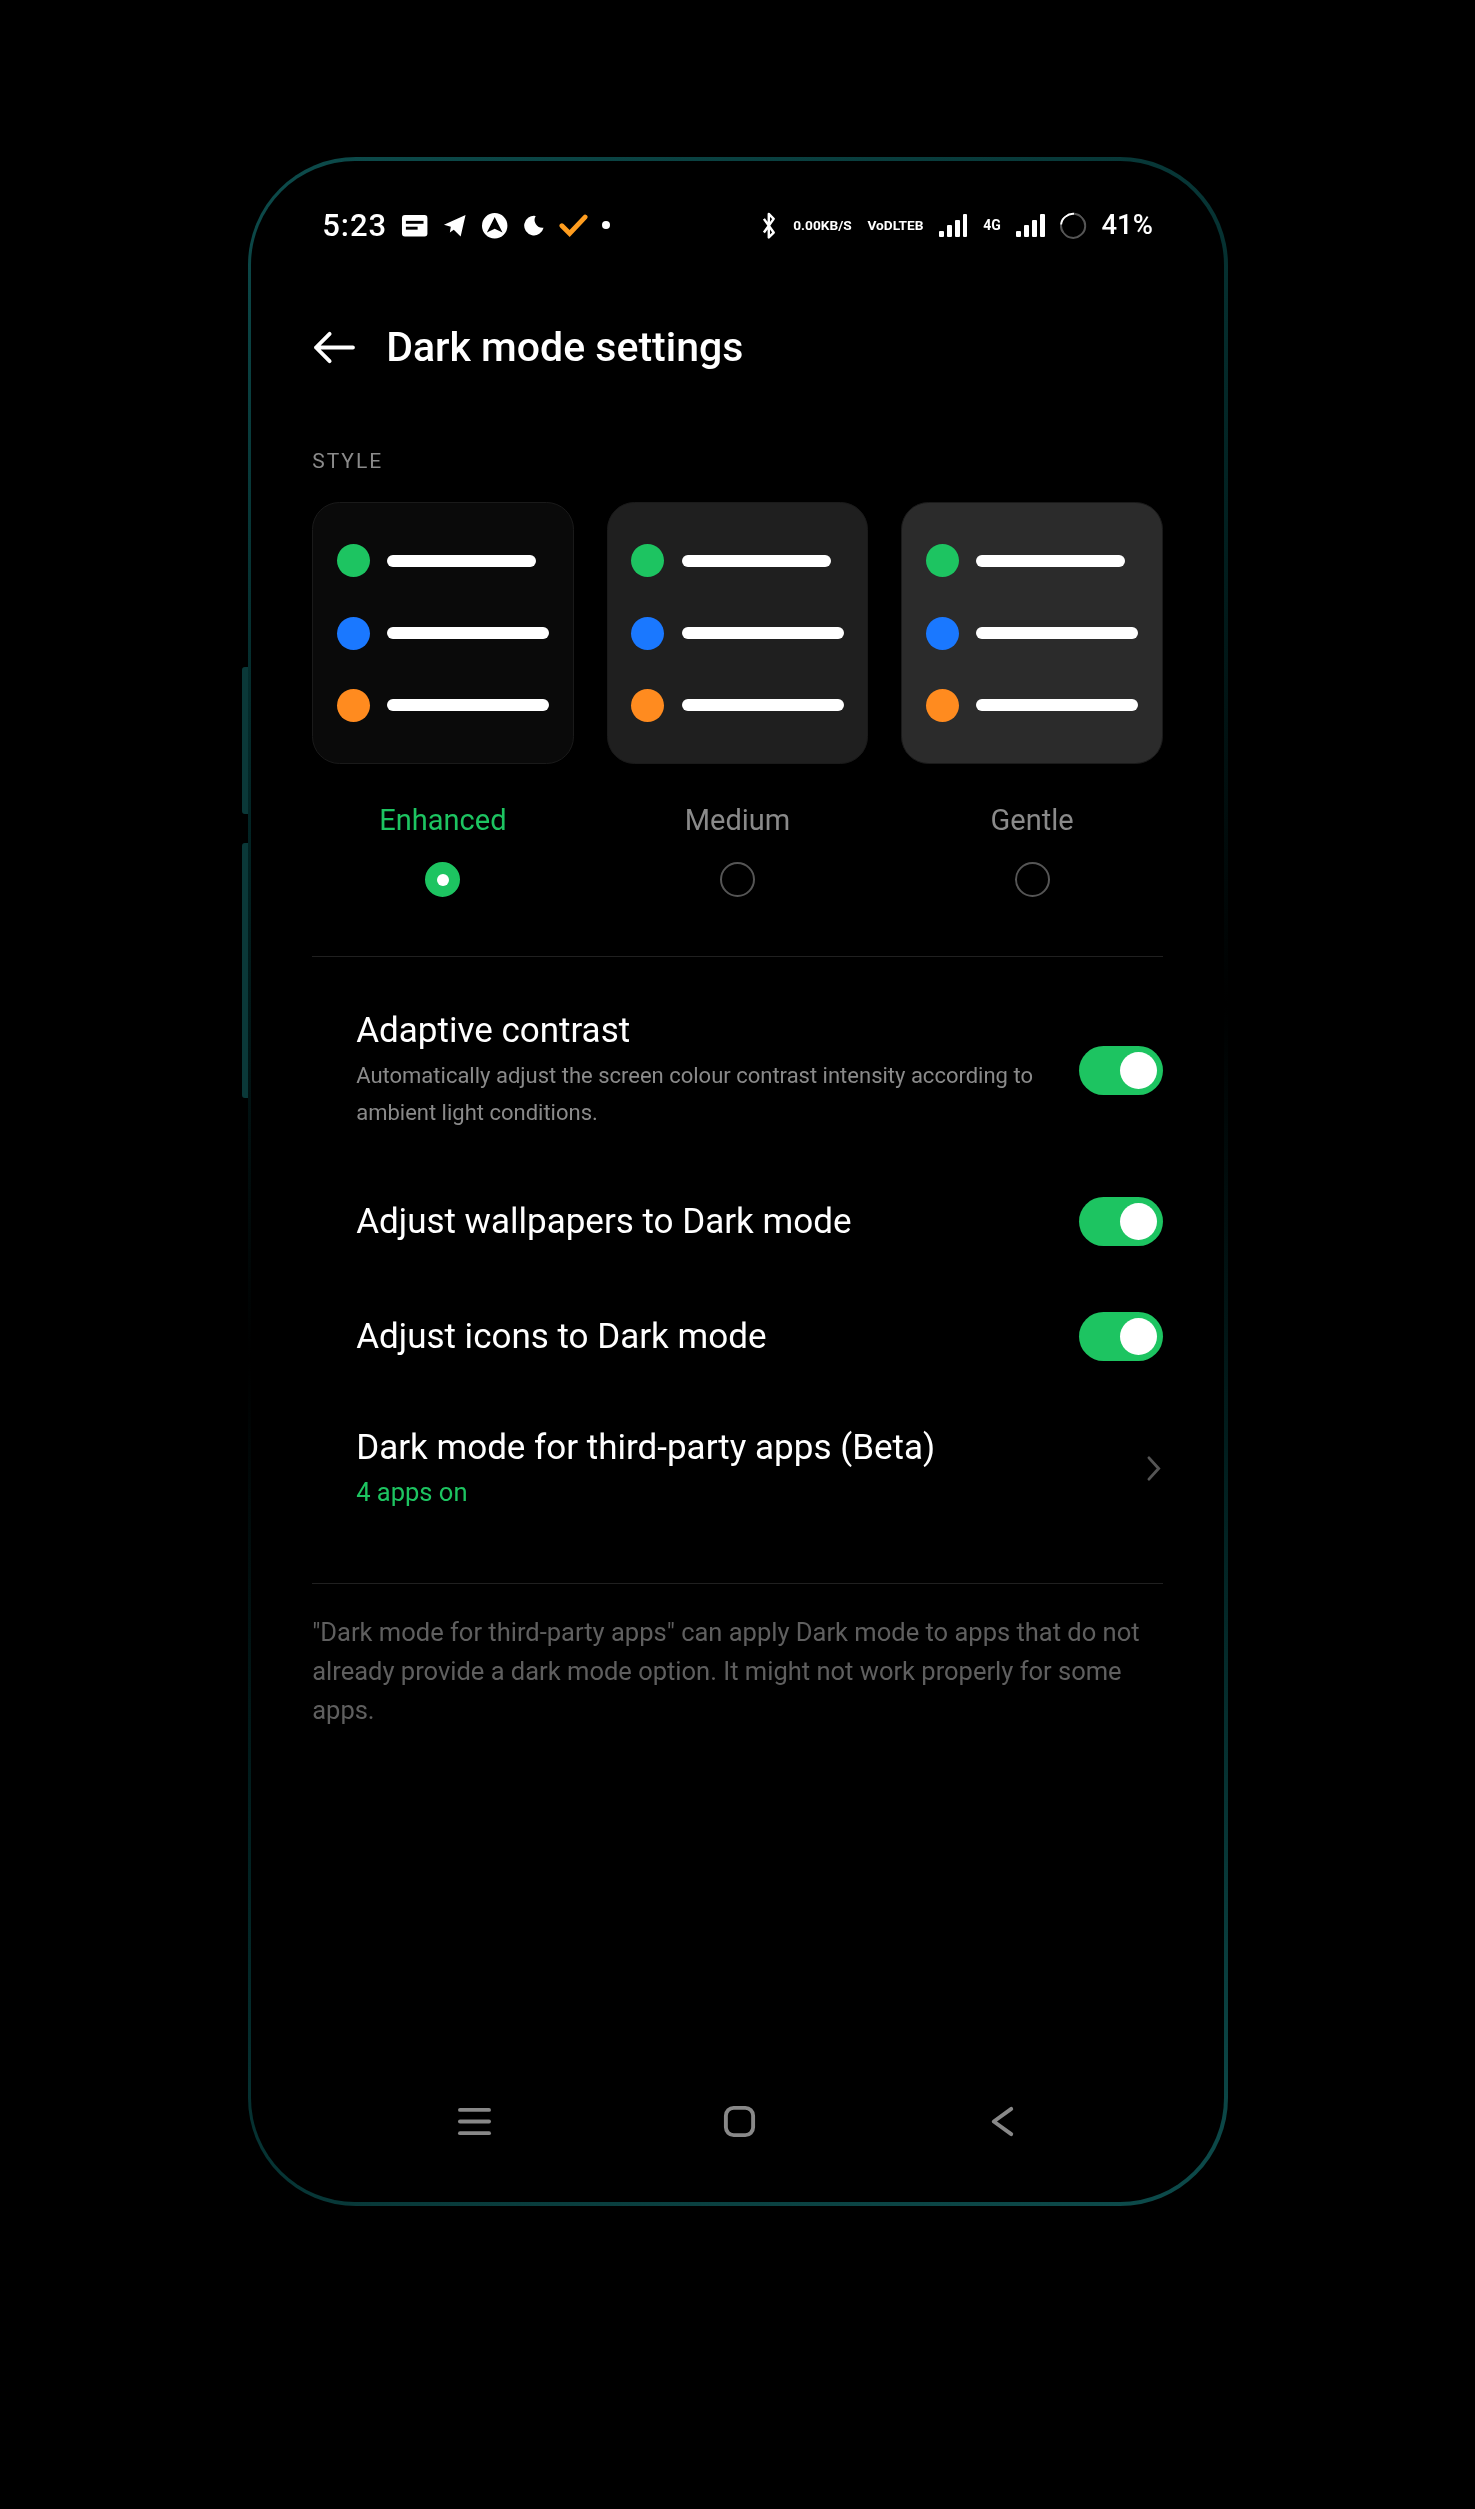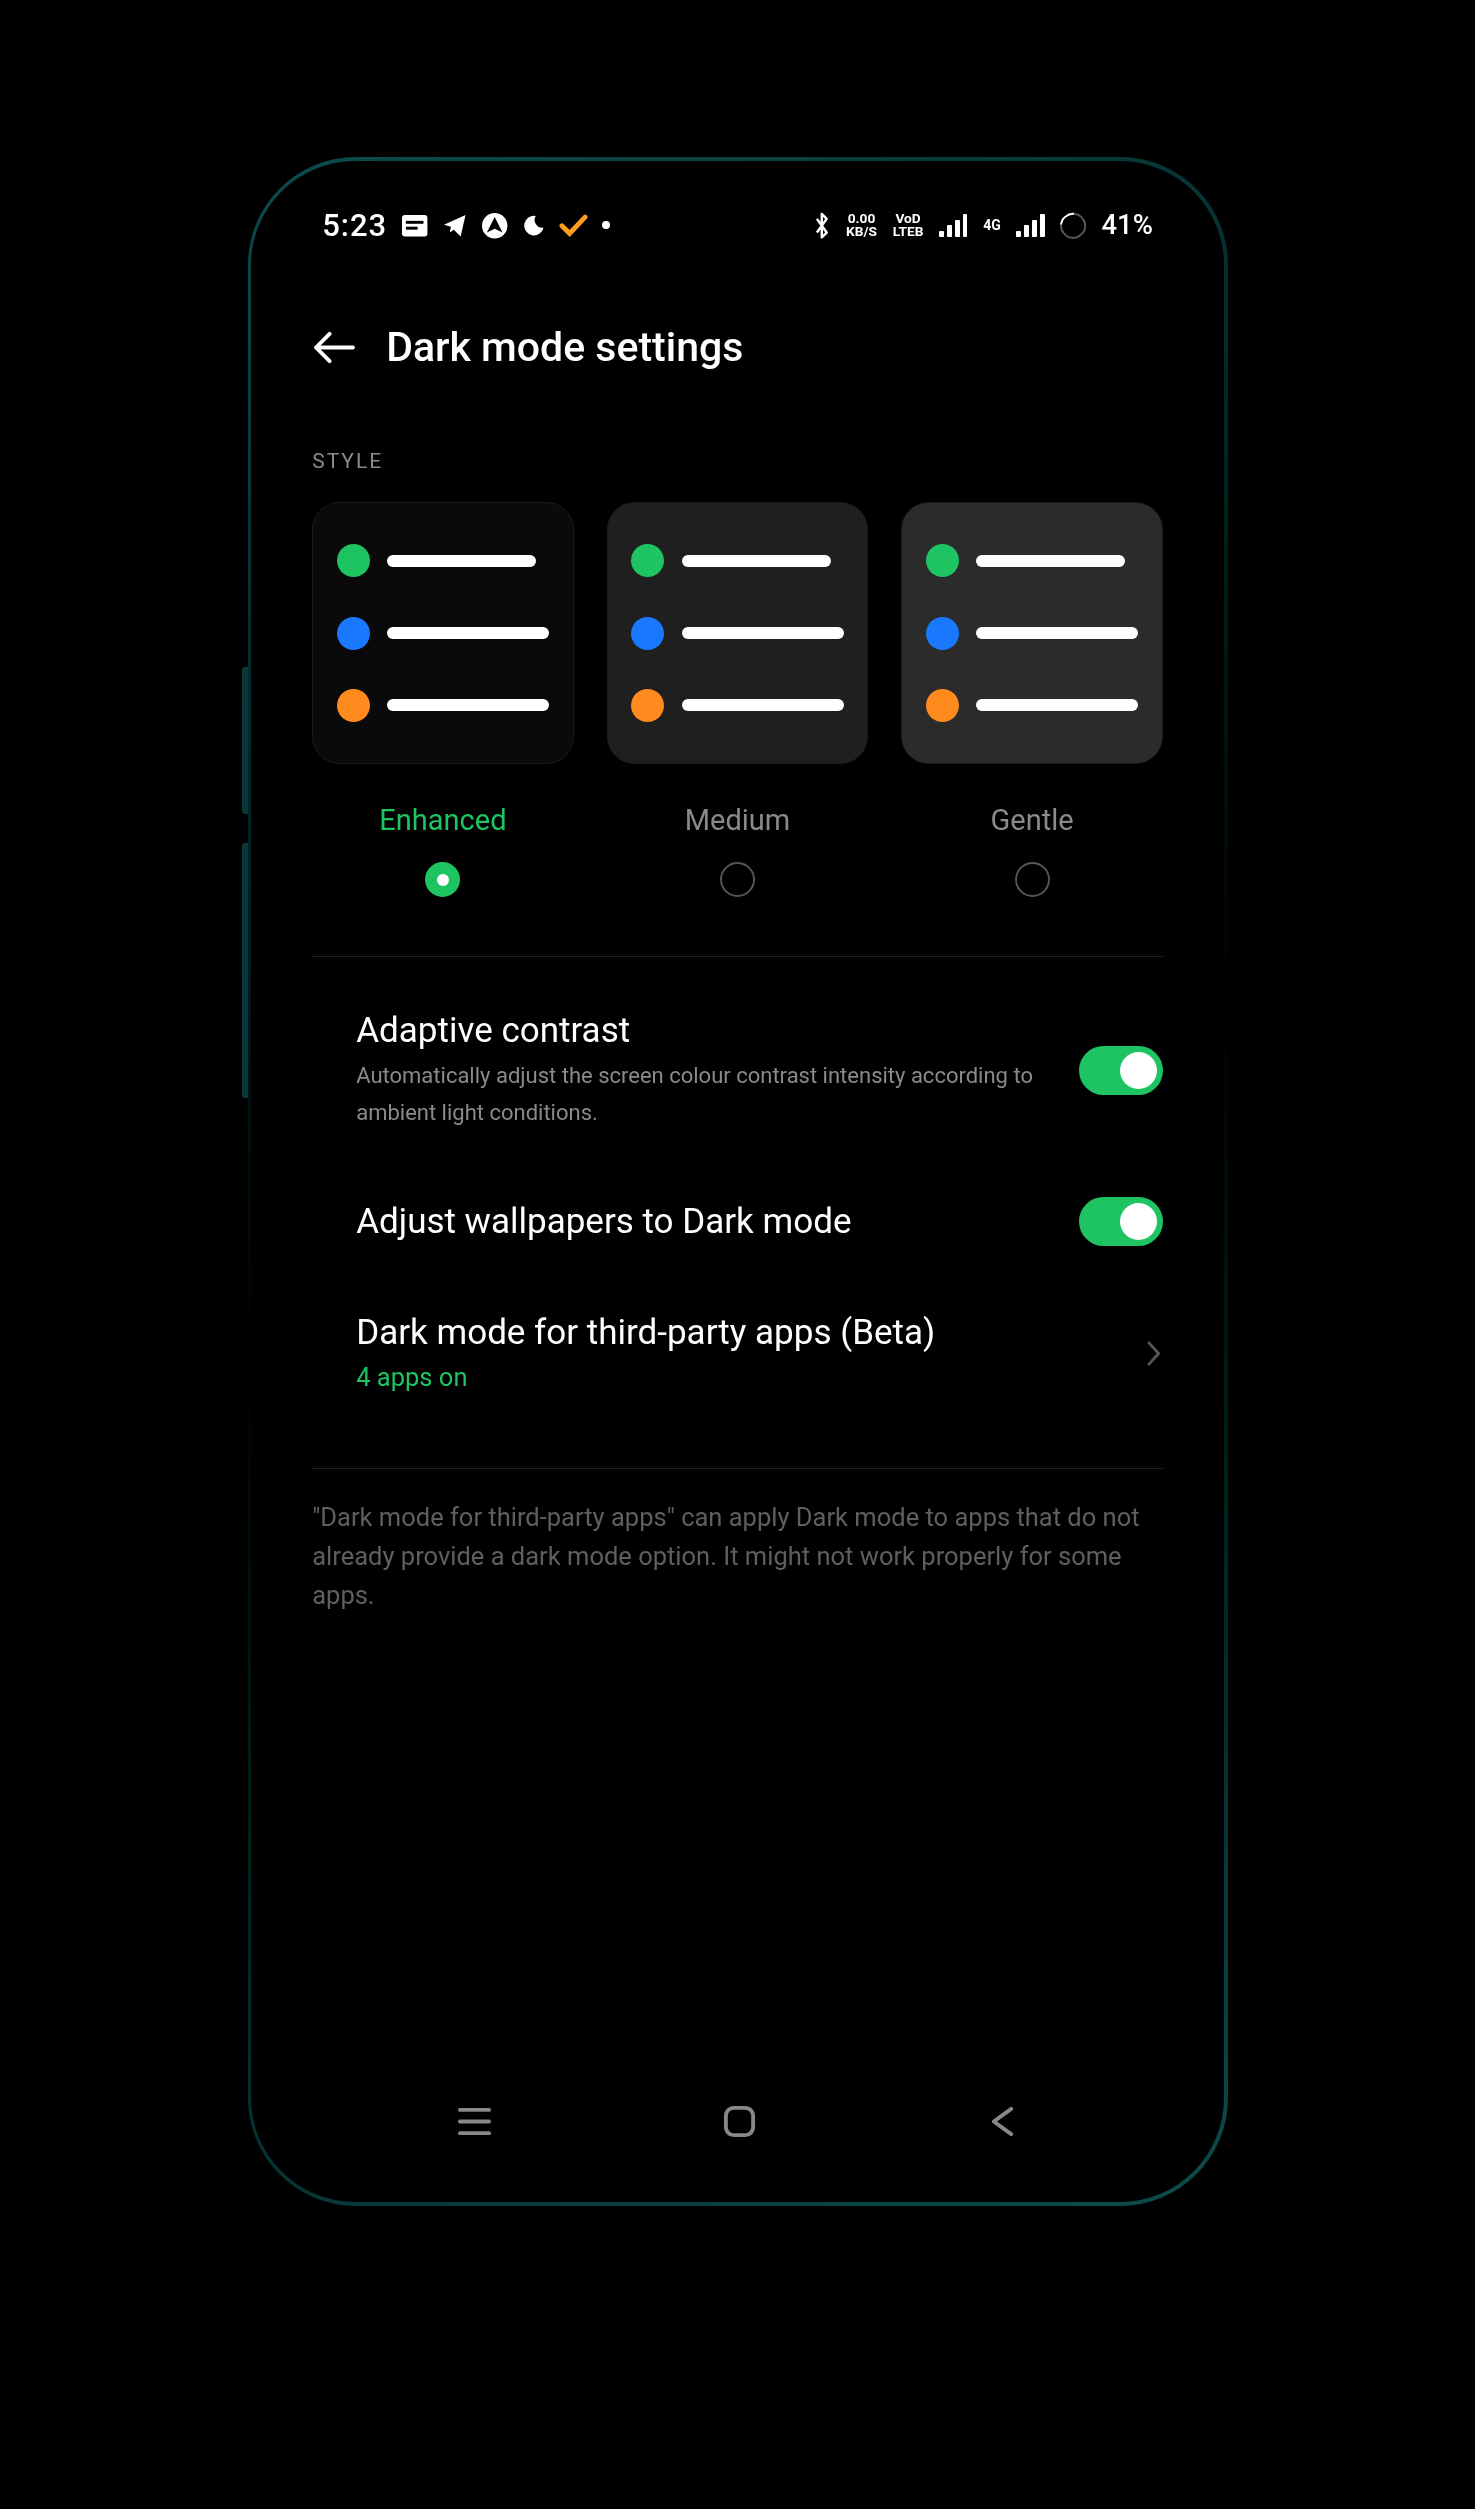--- a/index.html
+++ b/index.html
@@ -81,21 +81,21 @@
   }
   .status-left, .status-right {
     display: flex;
     align-items: center;
     gap: 15.7px;
   }
   .status-left { gap: 13.7px; }
   .clock { font-size: 31px; letter-spacing: 1px; }
   .net-stack {
     display: flex;
-    flex-direction: column;
+    flex-direction: row;
     align-items: center;
     font-size: 13.7px;
     line-height: 13.7px;
     font-weight: 700;
   }
   .signal {
     display: flex;
     align-items: flex-end;
     gap: 2.9px;
     height: 23.5px;
@@ -423,20 +423,26 @@
           <div class="toggle"></div>
         </div>
 
         <div class="setting-row">
           <div class="setting-texts">
             <div class="setting-title">Adjust wallpapers to Dark mode</div>
           </div>
           <div class="toggle"></div>
         </div>
 
+        <div class="setting-row">
+          <div class="setting-texts">
+            <div class="setting-title">Adjust icons to Dark mode</div>
+          </div>
+          <div class="toggle"></div>
+        </div>
 
         <div class="setting-row">
           <div class="setting-texts">
             <div class="setting-title">Dark mode for third-party apps (Beta)</div>
             <div class="setting-sub accent">4 apps on</div>
           </div>
           <span class="chevron">
             <svg width="17.6" height="29" viewBox="0 0 18 30">
                 <path d="M4 4 L14 15 L4 26" stroke="#555" stroke-width="3" fill="none" stroke-linecap="round"></path>
               </svg>

